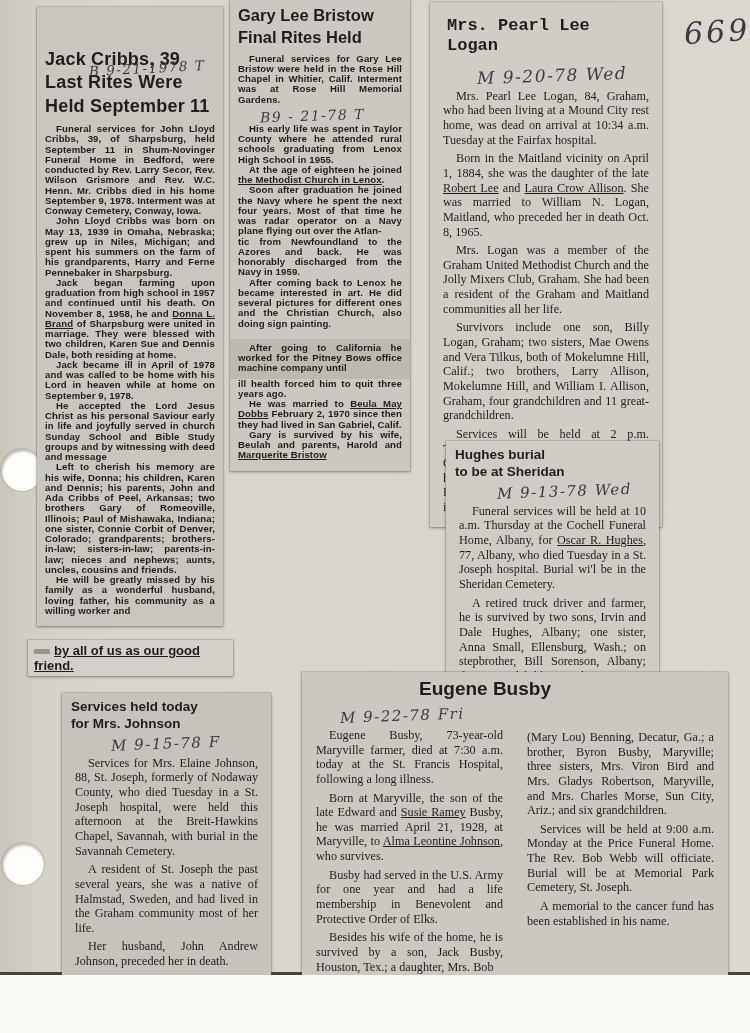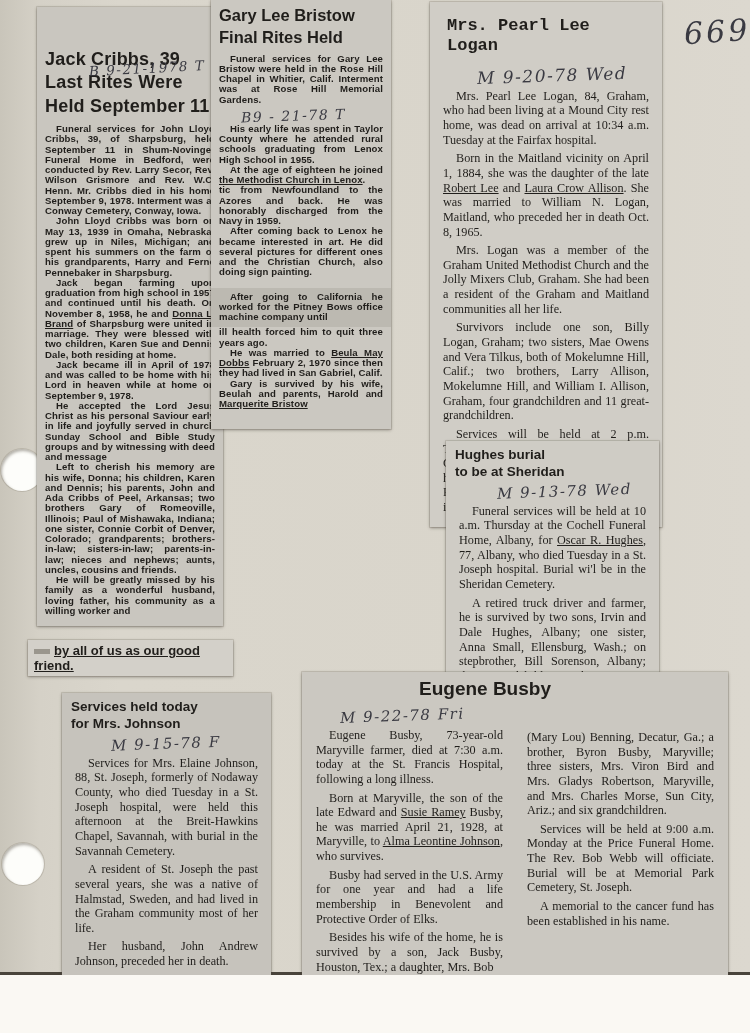--- a/index.html
+++ b/index.html
@@ -55,21 +55,21 @@
   #clip-cribbs{left:37px;top:7px;width:186px;background:#c9c6bf;padding:5px 8px 10px;box-sizing:border-box;}
   #clip-cribbs .hl-sans{font-size:18px;line-height:1.3;letter-spacing:.2px;margin-bottom:6px;margin-top:36px;}
   #cribbs-hw{position:absolute;left:52px;top:53px;font-size:13.5px;transform:rotate(-3deg);}
   #clip-cribbs-footer{
     left:28px;top:640px;width:205px;background:#d3d0c9;padding:3px 6px;box-sizing:border-box;
     font-family:"Liberation Sans", sans-serif;font-weight:700;font-size:13px;
   }
   #clip-cribbs-footer .ftxt{text-decoration:underline;}
   .pencil-dash{display:inline-block;width:16px;height:5px;background:#9a968d;margin-right:4px;vertical-align:middle;}
   
-  #clip-bristow{left:211px;top:0px;width:180px;background:#cbc8c1;padding:5px 8px 20px;box-sizing:border-box;}
+  #clip-bristow{left:230px;top:0px;width:180px;background:#cbc8c1;padding:5px 8px 10px;box-sizing:border-box;}
   #clip-bristow .hl-sans{font-size:16.5px;line-height:1.32;margin-bottom:5px;}
   #bristow-hw{display:block;font-size:14px;margin:2px 0 1px 22px;transform:rotate(-2deg);}
   .dark-piece{background:#bcb9b1;margin:10px -8px 0;padding:4px 8px 5px;}
   
   #clip-logan{left:430px;top:2px;width:232px;background:#d0cdc6;padding:6px 9px 8px;box-sizing:border-box;}
   #clip-logan .hl-serif{font-size:17px;line-height:1.2;}
   #logan-hw{display:block;font-size:17px;margin:1px 0 2px 38px;transform:rotate(-2deg);}
   
   #clip-hughes{left:446px;top:441px;width:213px;background:#cfccc5;padding:6px 9px 8px;box-sizing:border-box;}
   #clip-hughes .hl-sans{font-size:13.5px;line-height:1.25;}
@@ -120,20 +120,21 @@
 
   <div class="clip clip-sans" id="clip-bristow">
     <h2 class="hl-sans">
       <span>Gary Lee Bristow</span><br>
       <span>Final Rites Held</span>
     </h2>
     <p class="para">Funeral services for Gary Lee Bristow were held in the Rose Hill Chapel in Whitier, Calif. Interment was at Rose Hill Memorial Gardens.</p>
     <span class="hw" id="bristow-hw">B9 - 21-78 T</span>
     <p class="para gap12">His early life was spent in Taylor County where he attended rural schools graduating from Lenox High School in 1955.</p>
     <p class="para gap6">At the age of eighteen he joined <u>the Methodist Church in Lenox</u>.</p>
+    <p class="para gap10">Soon after graduation he joined the Navy where he spent the next four years. Most of that time he was radar operator on a Navy plane flying out over the Atlan-</p>
     <p class="para gap14 noindent">tic from Newfoundland to the Azores and back. He was honorably discharged from the Navy in 1959.</p>
     <p class="para gap12">After coming back to Lenox he became interested in art. He did several pictures for different ones and the Christian Church, also doing sign painting.</p>
     <div class="dark-piece">
       <p class="para">After going to California he worked for the Pitney Bows office machine company until</p>
     </div>
     <p class="para gap10 noindent">ill health forced him to quit three years ago.</p>
     <p class="para gap26">He was married to <u>Beula May Dobbs</u> February 2, 1970 since then they had lived in San Gabriel, Calif.</p>
     <p class="para gap14">Gary is survived by his wife, Beulah and parents, Harold and <u>Marquerite Bristow</u></p>
   </div>
 

